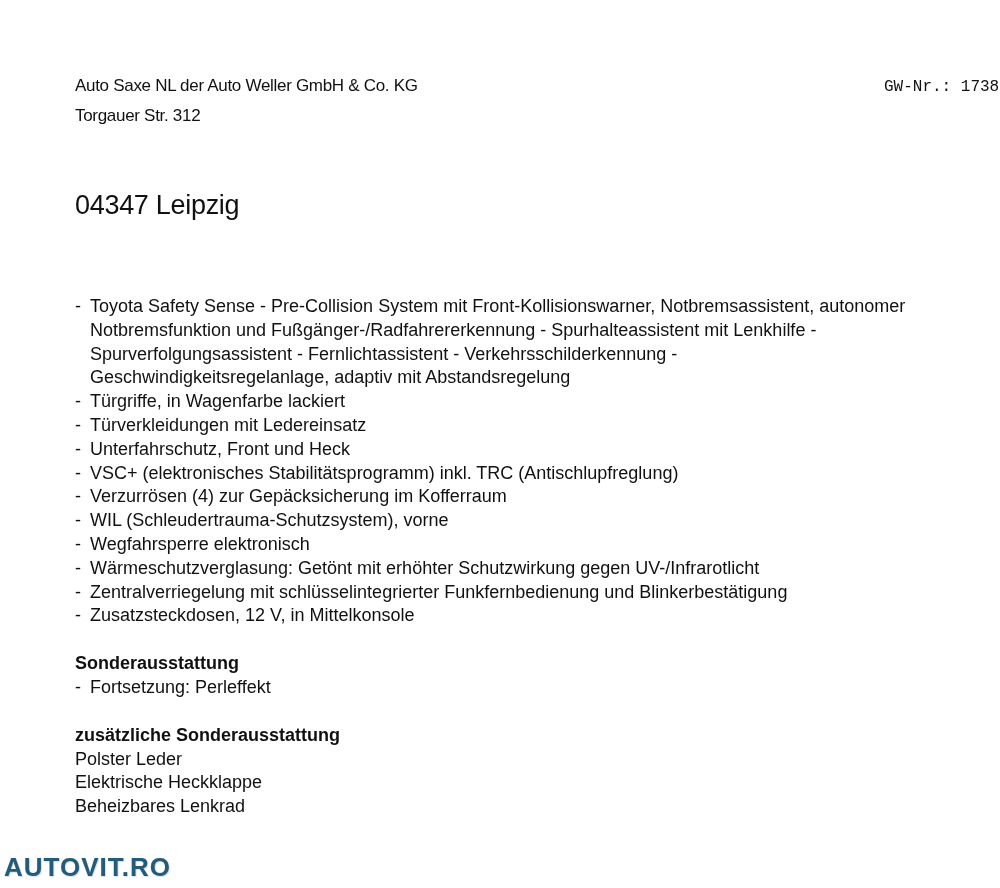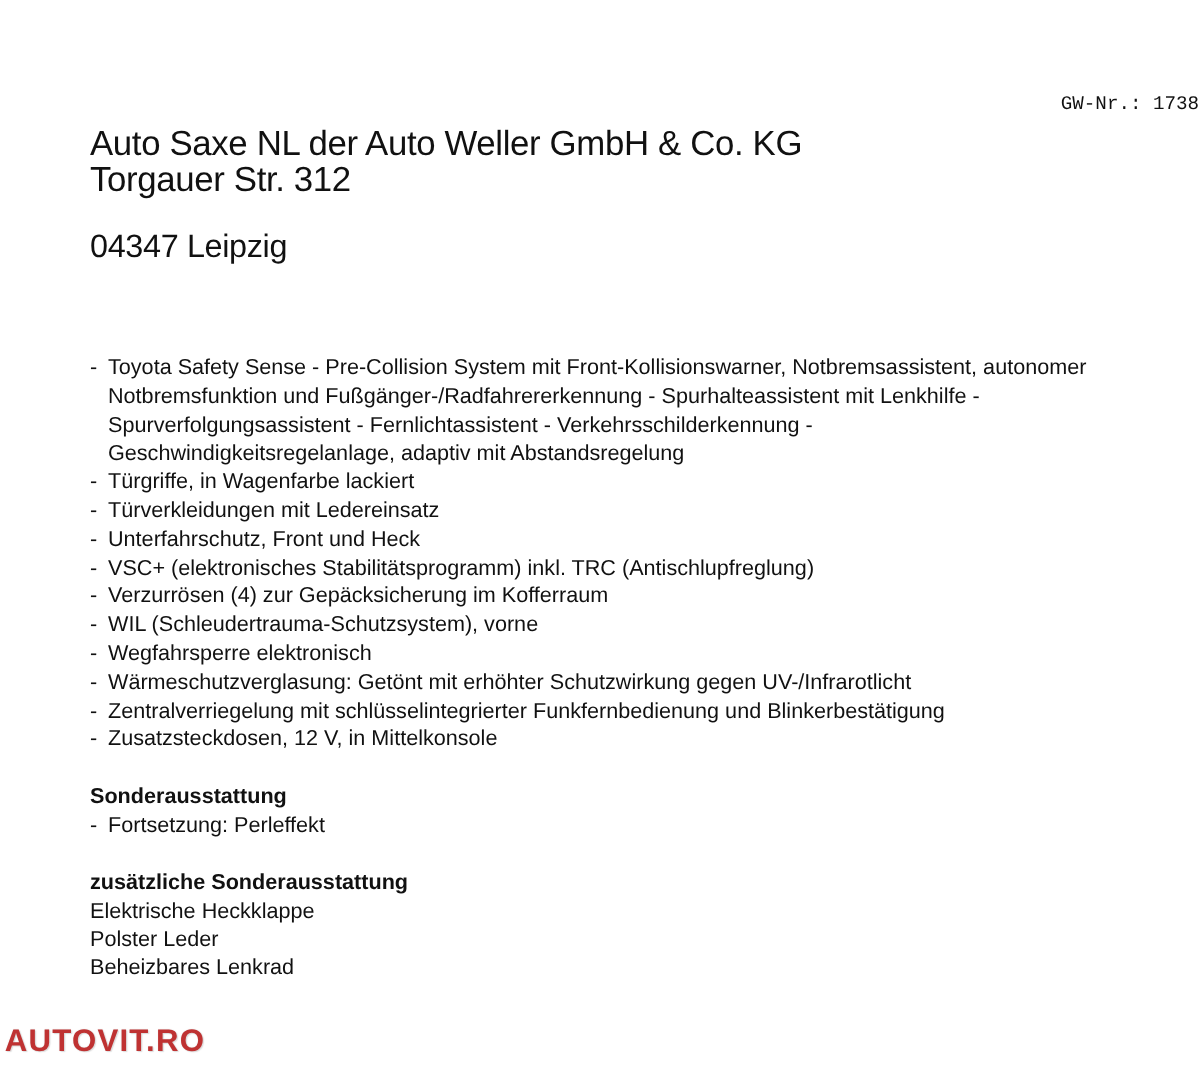--- a/index.html
+++ b/index.html
@@ -12,24 +12,23 @@
       height: 888px;
       position: relative;
       overflow: hidden;
       font-family: "Liberation Sans", "DejaVu Sans", sans-serif;
       color: #111111;
     }
     .header-block {
       position: absolute;
       left: 75px;
       top: 71px;
-      font-size: 29px;
+      font-size: 17px;
       line-height: 30px;
       letter-spacing: -0.3px;
-      margin-top: 34px;
     }
     .header-line { display: block; white-space: nowrap; }
     .postal {
       position: absolute;
       left: 75px;
       top: 190px;
       font-size: 27px;
       line-height: 30px;
       letter-spacing: -0.3px;
       white-space: nowrap;
@@ -67,21 +66,21 @@
       top: 0;
     }
     .section-gap { height: 24px; }
     .plain-item { display: block; white-space: nowrap; }
     .watermark {
       position: absolute;
       left: 4px;
       top: 852px;
       font-size: 26px;
       font-weight: bold;
-      color: #b91c1c;
+      color: #0c4a6e;
       letter-spacing: 1px;
       text-shadow: 0 0 1px #cfcfcf, 1px 1px 1px #d8d8d8;
       opacity: 0.9;
     }
   </style>
 </head>
 <body>
 
 <div class="header-block">
   <span class="header-line">Auto Saxe NL der Auto Weller GmbH &amp; Co. KG</span>
@@ -116,19 +115,19 @@
     <span class="section-title">Sonderausstattung</span>
     <ul class="list">
       <li class="list-item"><span class="dash">-</span><span>Fortsetzung: Perleffekt</span></li>
     </ul>
   </div>
 
   <div class="section-gap"></div>
 
   <div>
     <span class="section-title">zusätzliche Sonderausstattung</span>
+    <span class="plain-item">Polster Leder</span>
     <span class="plain-item">Elektrische Heckklappe</span>
-    <span class="plain-item">Polster Leder</span>
     <span class="plain-item">Beheizbares Lenkrad</span>
   </div>
 </div>
 
 <div class="watermark">AUTOVIT.RO</div>
 
 </body></html>

